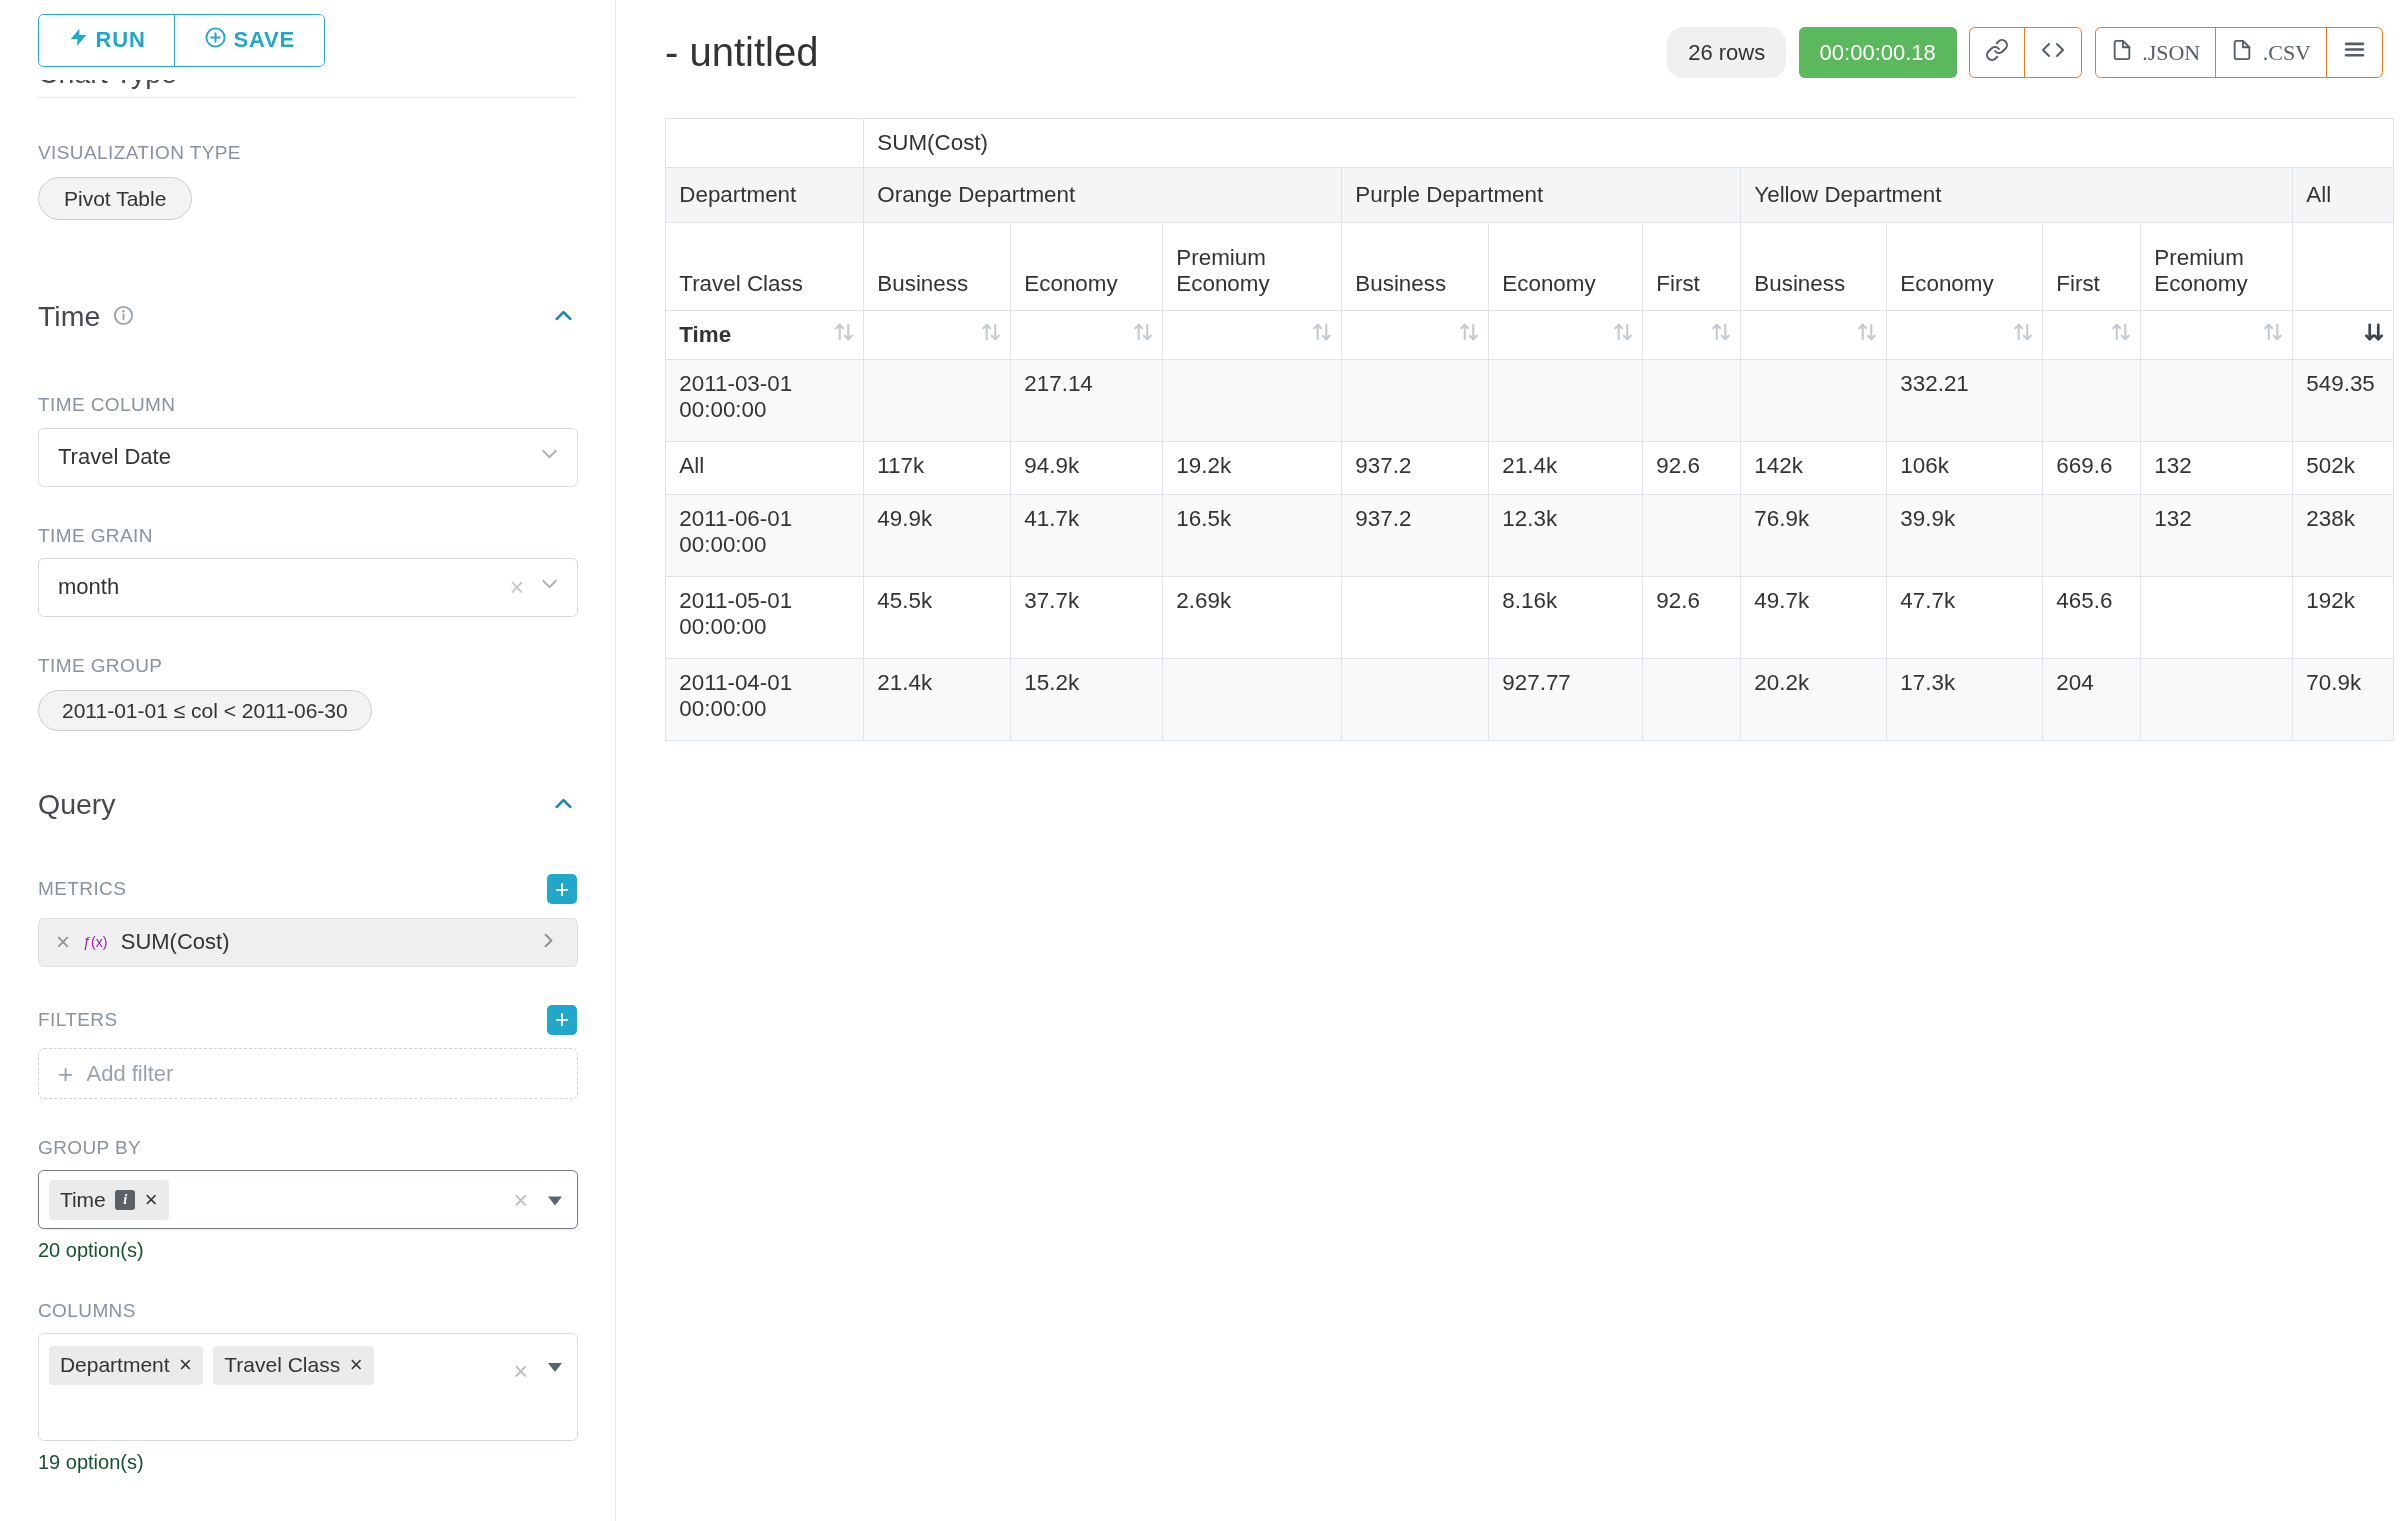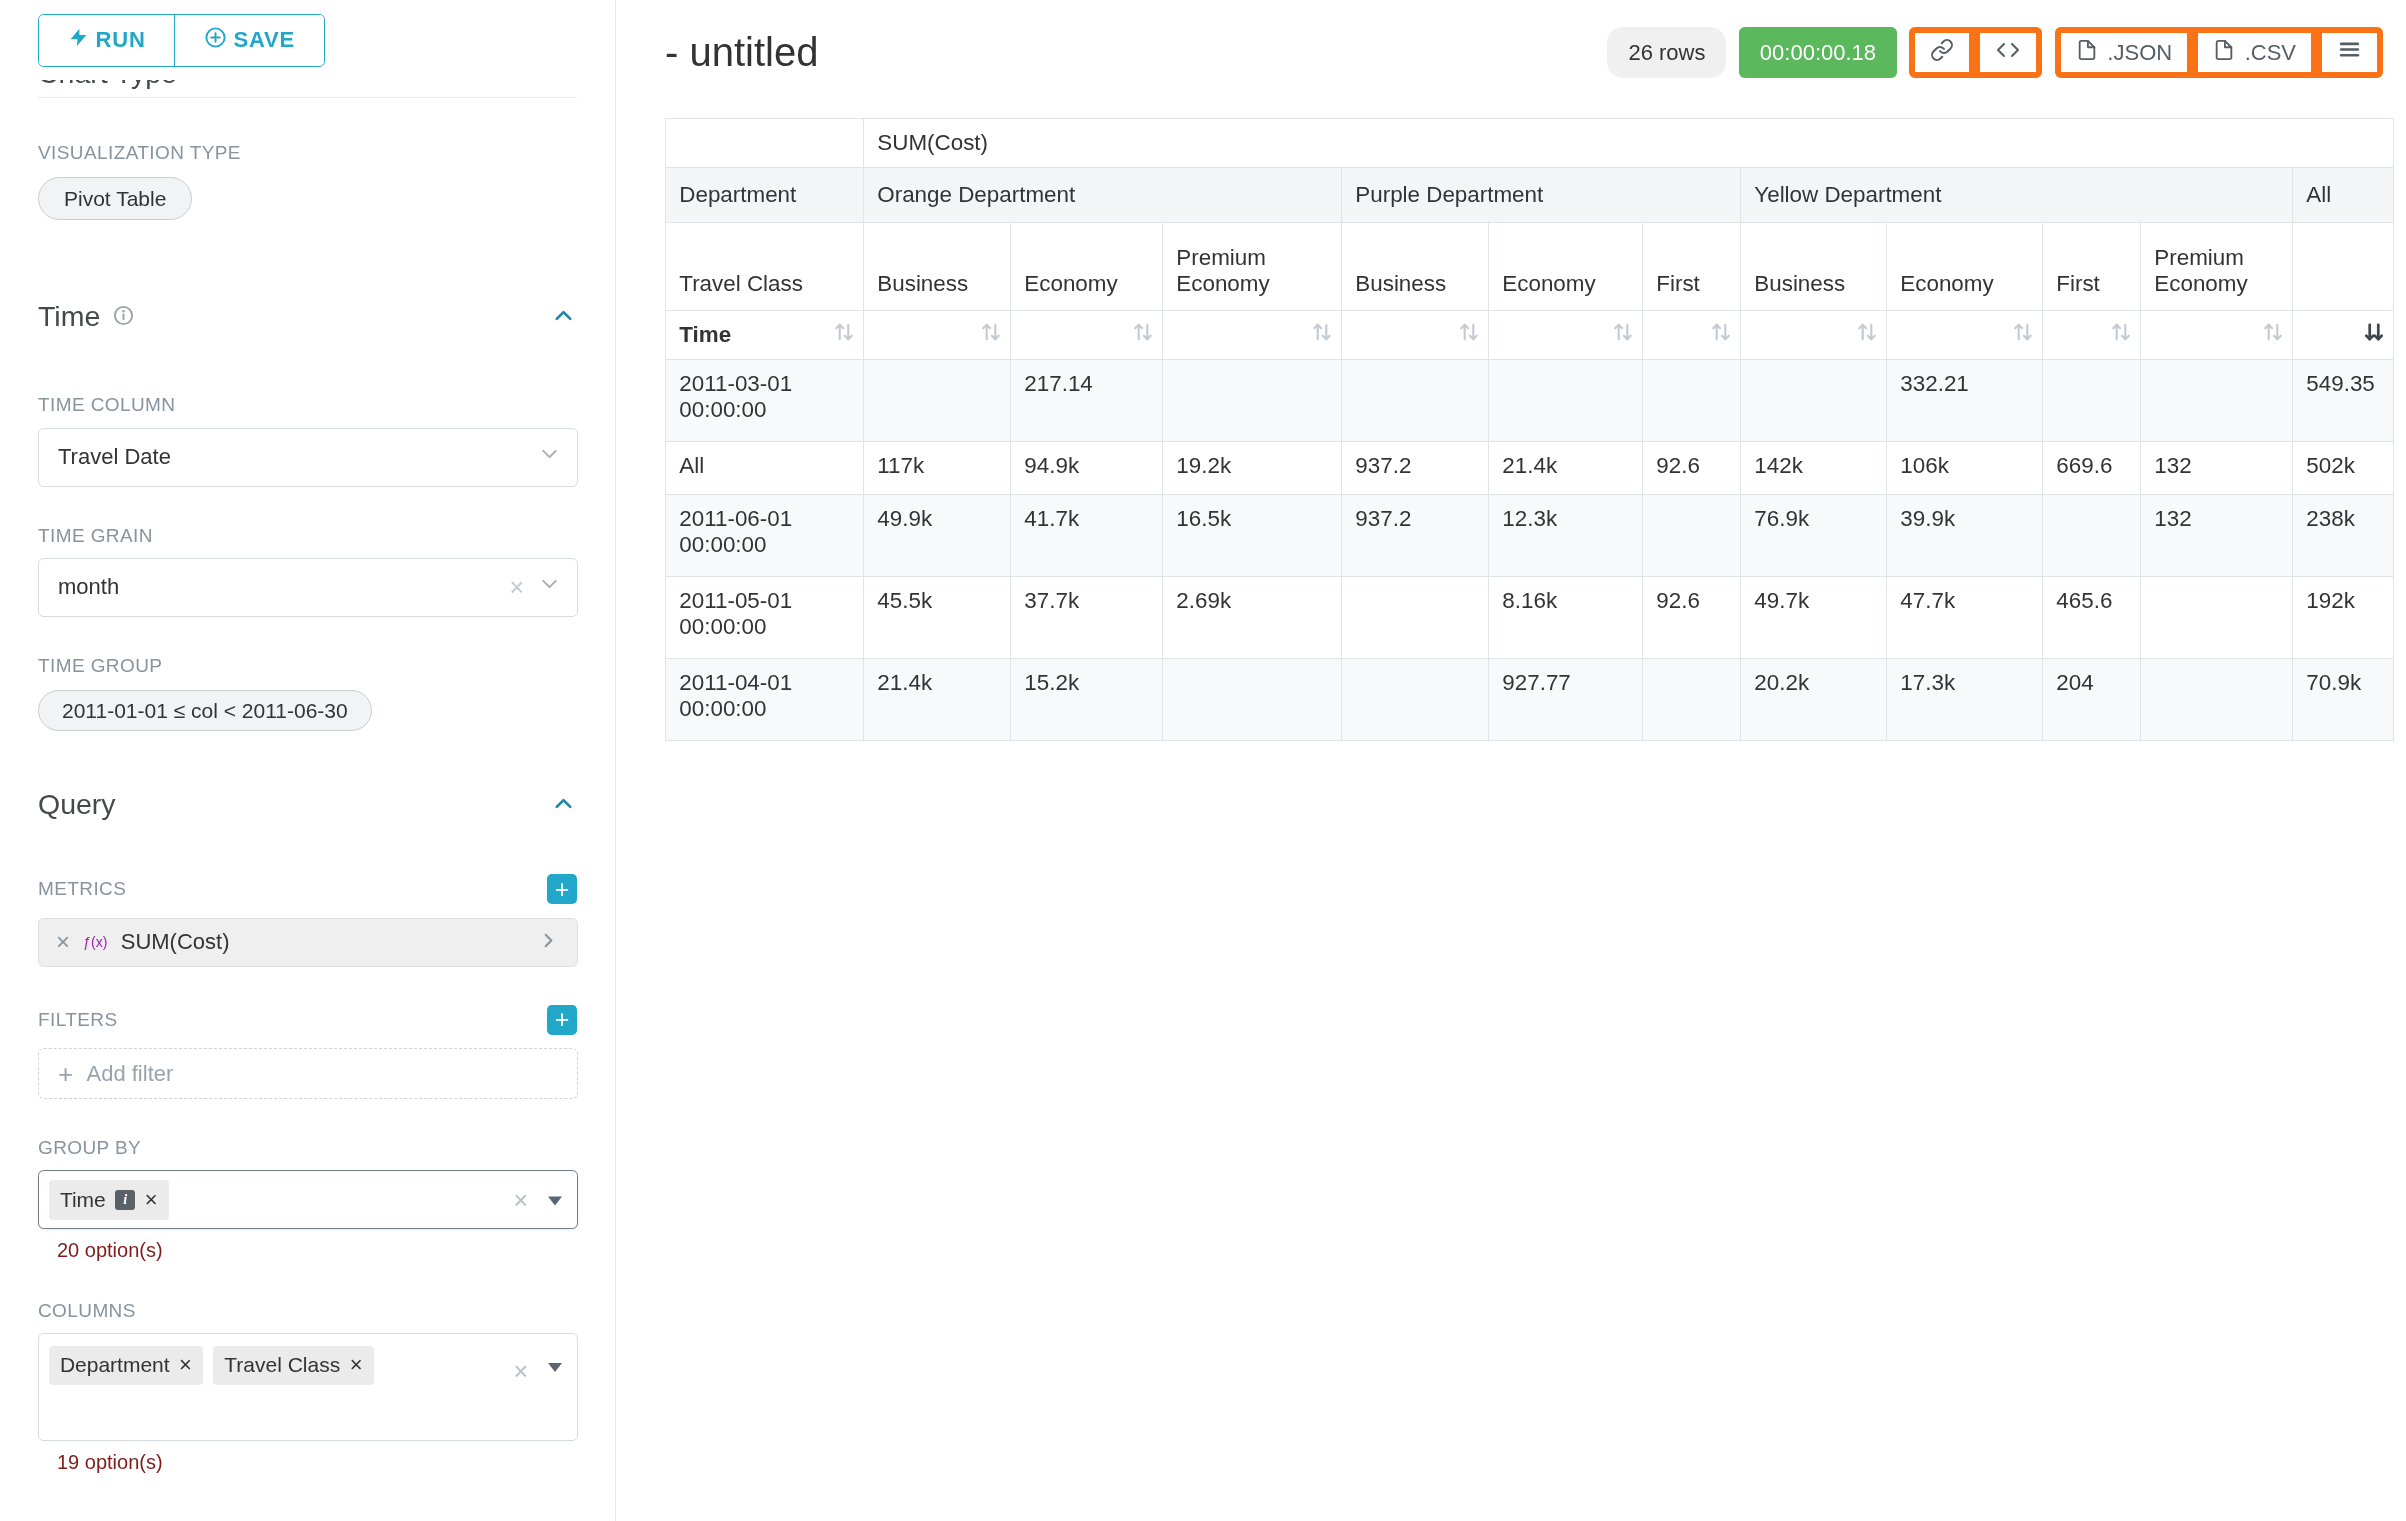--- a/index.html
+++ b/index.html
@@ -61,33 +61,33 @@
   .tag-select.plain { border:1px solid var(--ctl-border); height:108px; padding:11.4px 80px 11.4px 9.5px; display:flex; align-items:flex-start; gap:9.5px; }
   .tag { display:inline-flex; align-items:center; gap:9.5px; background:#ebebeb; border-radius:3.8px; padding:6.7px 11.4px; font-size:21px; color:#333; }
   .tag .x { color:#333; font-size:22px; cursor:pointer; }
   .tag .i-badge { display:inline-flex; align-items:center; justify-content:center; width:20px; height:20px; border-radius:2.9px;
       background:#5a6167; color:#fff; font-size:14.3px; font-style:italic; font-weight:700; font-family:"Liberation Serif",serif; }
   .tag-select .clear-x { position:absolute; right:49px; top:23px; color:#b9c0c6; font-size:25px; }
   .tag-select.focused .clear-x { top:50%; transform:translateY(-50%); }
   .tag-select .caret-d { position:absolute; right:15px; top:28.5px; width:0; height:0;
       border-left:7.6px solid transparent; border-right:7.6px solid transparent; border-top:9.5px solid #5a656f; }
   .tag-select.focused .caret-d { top:50%; transform:translateY(-40%); }
-  .opt-count { margin-top:9.5px; font-size:20px; color:#7f1d1d;margin-left:19px; }
+  .opt-count { margin-top:9.5px; font-size:20px; color:#14532d; }
 
   
   .main { flex:1; min-width:0; background:#fff; }
   .main-header { display:flex; align-items:center; padding:27px 23px 0 49px; }
   .main-header h1 { font-size:40px; font-weight:500; color:#333; }
   .hdr-right { margin-left:auto; display:flex; align-items:center; gap:12.4px; }
   .badge { display:inline-flex; align-items:center; height:51px; padding:0 21px; border-radius:5.7px; font-size:22px; }
   .badge.rows { background:#f0f0f0; color:#333;border-radius:16px; }
   .badge.timer { background:#5cb85c; color:#fff; font-weight:500; }
   .btn-group { display:flex; }
   .btn-group > button { display:flex; align-items:center; justify-content:center; gap:9.5px; height:51px; min-width:55px;
-      padding:0 15px; background:#fff; border:6px solid #f97316; color:#555e66; font-family:Liberation Sans, sans-serif; font-size:22px; cursor:pointer; }
+      padding:0 15px; background:#fff; border:1px solid #f97316; color:#555e66; font-family:Liberation Serif, serif; font-size:22px; cursor:pointer; }
   .btn-group > button + button { margin-left:-1px; }
   .btn-group > button:first-child { border-radius:5.7px 0 0 5.7px; }
   .btn-group > button:last-child { border-radius:0 5.7px 5.7px 0; }
 
   .table-wrap { margin:40px 23px 0 49px; }
   table.pivot { border-collapse:collapse; table-layout:fixed; width:1729px; font-size:22.4px; }
   table.pivot th, table.pivot td { border:1px solid var(--border); padding:10.5px 13.3px; text-align:left; font-weight:400;
       overflow:hidden; word-wrap:break-word; }
   tr.r-metric th { height:49px; }
   tr.r-dept th { height:55px; background:#f4f5f6; }

